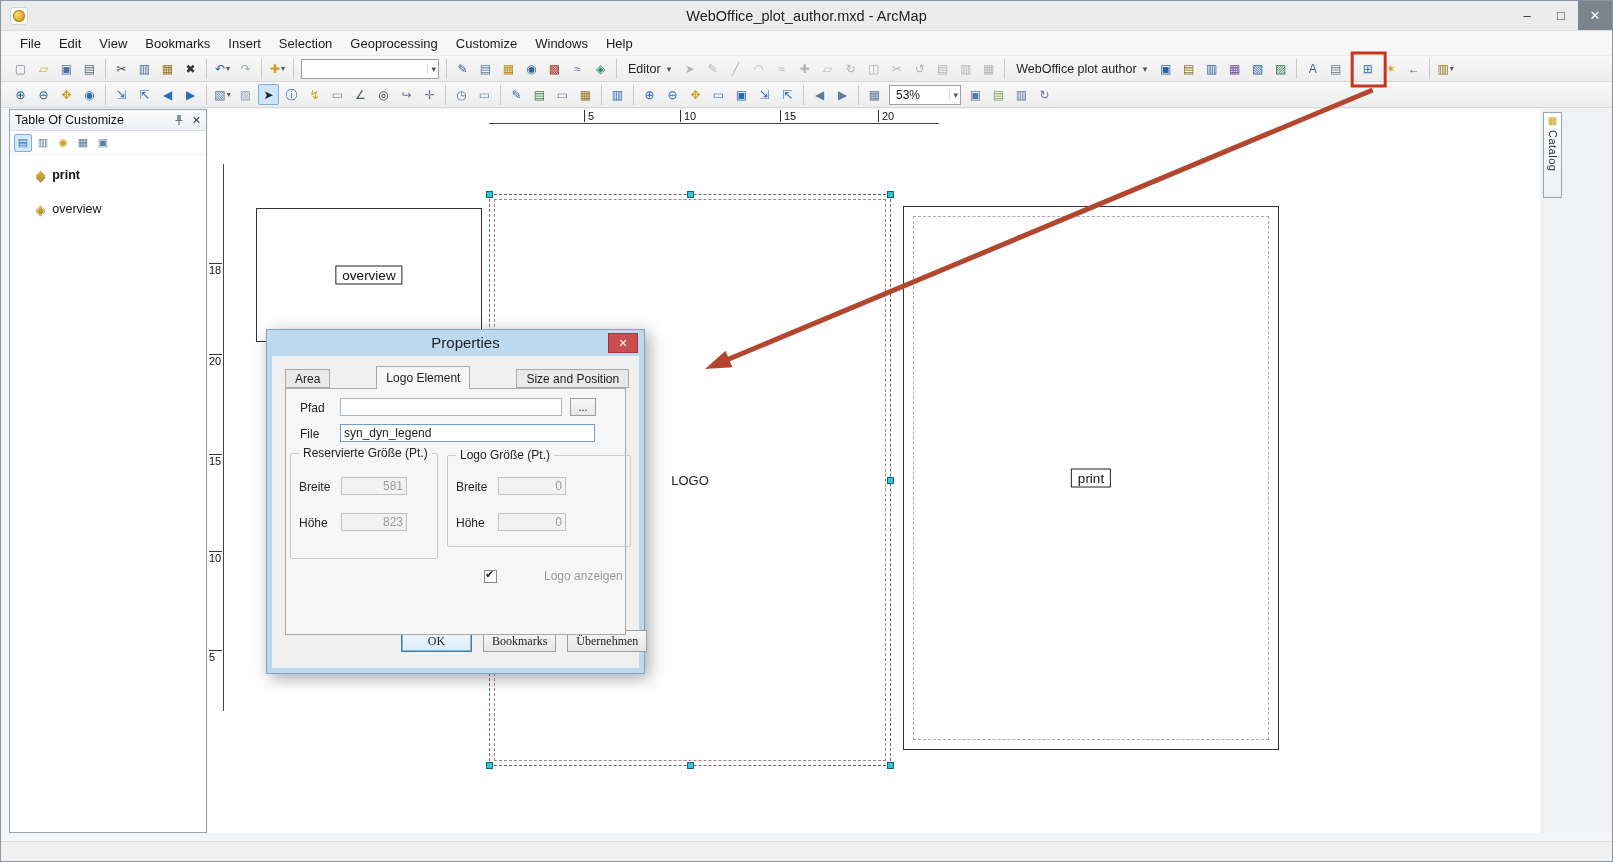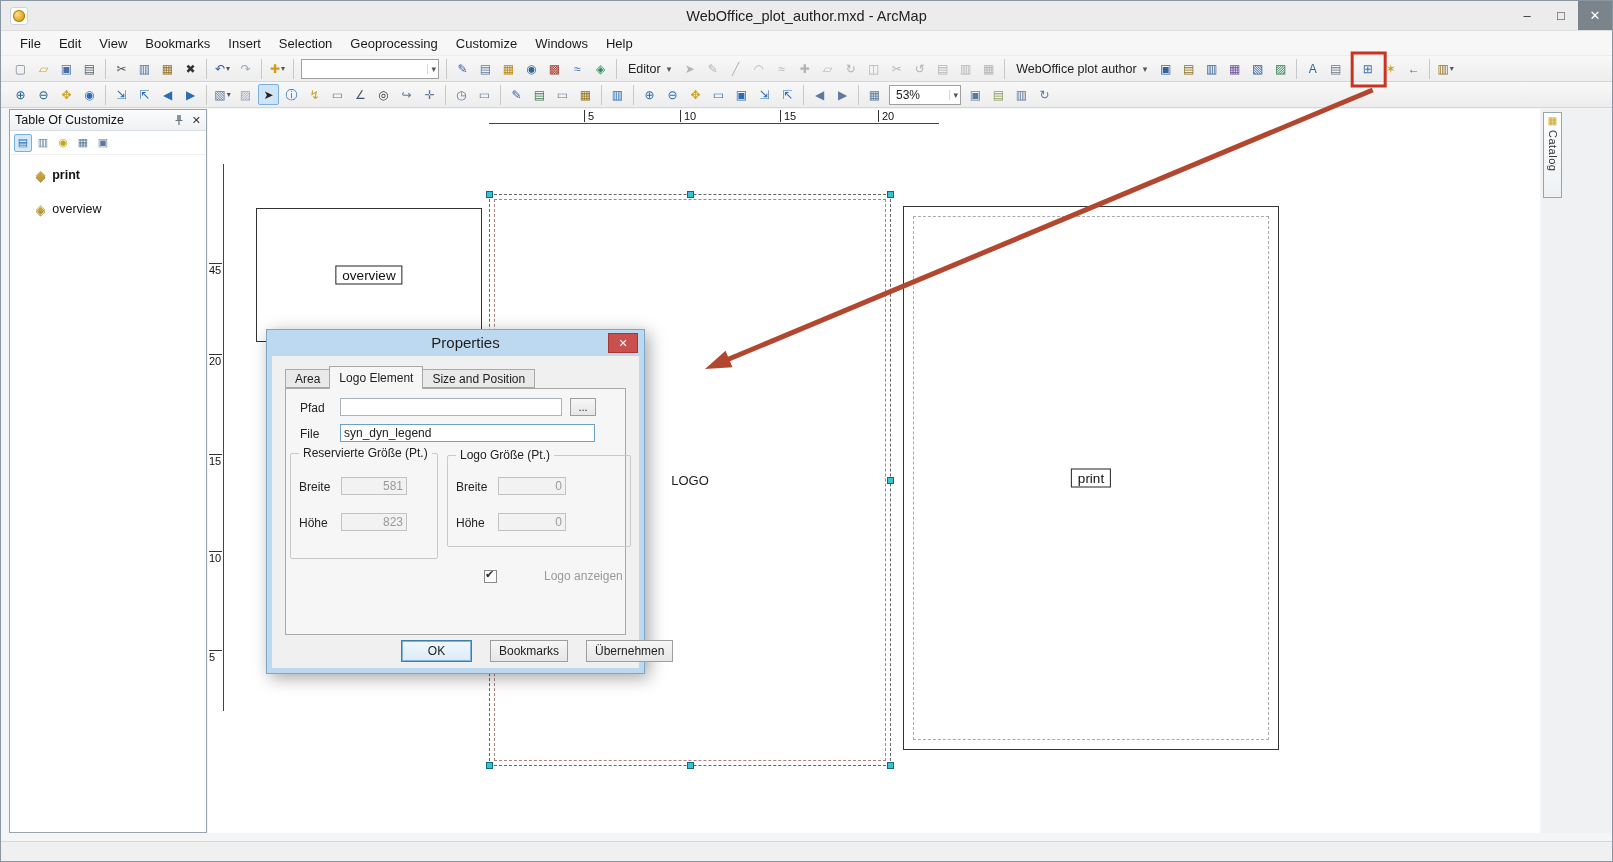--- a/index.html
+++ b/index.html
@@ -73,36 +73,36 @@
   .catalog-icon{font-size:10px;color:#caa21a;line-height:1;}
   .catalog-label{writing-mode:vertical-rl;font-size:11px;color:#333;margin-top:4px;letter-spacing:.5px;}
 
   .statusbar{position:absolute;left:0;right:0;bottom:0;height:20px;background:#f0f0f0;border-top:1px solid #d9d9d9;}
 
   
   .dialog{position:absolute;left:265px;top:328px;width:379px;height:345px;background:#bcd9f0;border:1px solid #7fa6c4;box-shadow:4px 4px 16px rgba(0,0,0,.35);z-index:50;padding-left:20px;}
   .dialog-titlebar{height:26px;line-height:26px;text-align:center;font-size:15px;color:#1e1e1e;}
   .dialog-close{position:absolute;top:3px;right:6px;width:30px;height:20px;background:#c9504e;border:1px solid #a83634;color:#fff;font-size:11px;display:flex;align-items:center;justify-content:center;}
   .dialog-body{position:absolute;left:5px;right:5px;top:26px;bottom:5px;background:#f0f0f0;}
-  .tabs{position:absolute;left:13px;top:10px;height:22px;display:flex;align-items:flex-end;z-index:3;}
+  .tabs{position:absolute;left:13px;top:10px;height:22px;display:flex;align-items:flex-end;z-index:3;gap:47px;}
   .tab{height:19px;line-height:18px;padding:0 9px;font-size:12px;color:#222;background:#e9e9e9;border:1px solid #a9a9a9;margin-right:-1px;}
   .tab.active{height:23px;line-height:22px;margin-bottom:-1px;background:#f6f6f6;border-bottom:none;z-index:4;position:relative;}
   .tab-page{position:absolute;left:13px;right:13px;top:32px;height:247px;background:#f6f6f6;border:1px solid #a9a9a9;z-index:1;}
   .field-label{position:absolute;font-size:12px;color:#222;}
   .tb-input{position:absolute;height:18px;border:1px solid #a9b4bd;background:#fff;font-size:12px;padding:0 3px;font-family:"Liberation Sans",sans-serif;color:#222;}
   .tb-input.focus{border-color:#6da0c8;}
   .tb-input.disabled{background:#f2f2f2;color:#9a9a9a;text-align:right;border-color:#c2c2c2;}
   .browse-btn{position:absolute;width:26px;height:18px;background:linear-gradient(#f6f6f6,#e6e6e6);border:1px solid #9e9e9e;font-size:11px;text-align:center;line-height:16px;color:#222;}
   .groupbox{position:absolute;border:1px solid #c9c9c9;border-radius:2px;}
   .gb-label{position:absolute;top:-8px;left:8px;background:#f6f6f6;padding:0 4px;font-size:12px;color:#222;white-space:nowrap;}
   .checkbox-row{position:absolute;left:198px;top:180px;display:flex;align-items:center;gap:7px;}
   .checkbox{width:13px;height:13px;border:1px solid #8a8a8a;background:#fff;position:relative;}
   .checkbox .check{position:absolute;left:0;top:-3px;font-size:11px;color:#2b2b2b;}
   .cb-label{font-size:12px;color:#9a9a9a;margin-left:40px;}
-  .dialog-buttons{position:absolute;bottom:6px;left:129px;display:flex;gap:18px;}
+  .dialog-buttons{position:absolute;bottom:16px;left:129px;display:flex;gap:11px;font-family:Liberation Serif, serif;}
   .btn{min-width:71px;height:22px;line-height:20px;text-align:center;font-size:12px;color:#222;background:linear-gradient(#f6f6f6,#e6e6e6);border:1px solid #9e9e9e;padding:0 8px;}
   .btn.default{border:1px solid #3d7eab;box-shadow:inset 0 0 0 1px #7fb4dd;background:linear-gradient(#f0f7fd,#dcebf7);}
 
   
   .annotation{position:absolute;left:0;top:0;z-index:100;pointer-events:none;}
 </style>
 </head>
 <body>
 
 <div class="app">
@@ -458,21 +458,21 @@
   <div class="canvas-area">
     <div class="ruler-top">
       <div class="ruler-seg-top"></div>
     <span class="rtick" style="left: 360px;">5</span>
         <span class="rtick" style="left: 456px;">10</span>
         <span class="rtick" style="left: 556px;">15</span>
         <span class="rtick" style="left: 654px;">20</span>
       </div>
     <div class="ruler-left">
       <div class="ruler-seg-left"></div>
-    <span class="ltick" style="top: 139px;">45</span>
+    <span class="ltick" style="top: 139px;">18</span>
         <span class="ltick" style="top: 230px;">20</span>
         <span class="ltick" style="top: 330px;">15</span>
         <span class="ltick" style="top: 427px;">10</span>
         <span class="ltick" style="top: 526px;">5</span>
       </div>
 
     <div class="overview-frame">
       <div class="tag-label center-xy">overview</div>
     </div>
 

